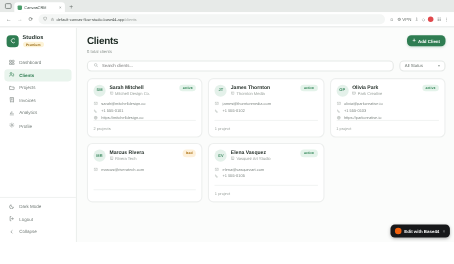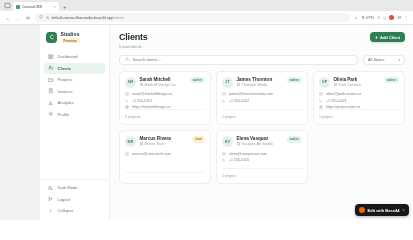--- a/index.html
+++ b/index.html
@@ -31,21 +31,21 @@
   .omni .lockwrap { display:flex; align-items:center; gap:1px; font-size:3.3px; color:#7d837f; }
   .omni .urltext { font-size:3.6px; color:#4c534f; white-space:nowrap; }
   .omni .urltext .path { color:#9aa09c; }
   .right-ico { display:flex; align-items:center; gap:3px; }
   .right-ico span { font-size:4px; color:#6b726e; }
   .vpn { font-size:3.4px; color:#4c534f; display:flex; align-items:center; gap:1px; }
   .dot-av { width:5px; height:5px; border-radius:50%; background:#e0484c; }
   .puz { color:#b4712a; }
 
   
-  .page { flex:1; display:flex; background:#fbfcfb; overflow:hidden;margin-left:40px; }
+  .page { flex:1; display:flex; background:#fbfcfb; overflow:hidden; }
 
   
   .sidebar { width:70px; background:#fff; border-right:1px solid #ecefed; display:flex; flex-direction:column; padding:6px 0 4px 0; }
   .brand { display:flex; align-items:center; gap:3.5px; padding:0 6px 6px 6px; }
   .logo { width:11px; height:11px; border-radius:3.5px; background:#2f7d52; display:flex; align-items:center; justify-content:center; flex:none; }
   .logo svg { width:6px; height:6px; }
   .brand-txt { display:flex; flex-direction:column; gap:1px; min-width:0; }
   .brand-name { font-size:5px; font-weight:bold; color:#22302a; letter-spacing:.1px; }
   .badge-prem { font-size:3.1px; color:#9a6a12; background:#fdf3d7; border-radius:4px; padding:.6px 3px; align-self:flex-start; font-weight:bold; }
   .nav { display:flex; flex-direction:column; gap:.5px; padding:2px 4px; }

